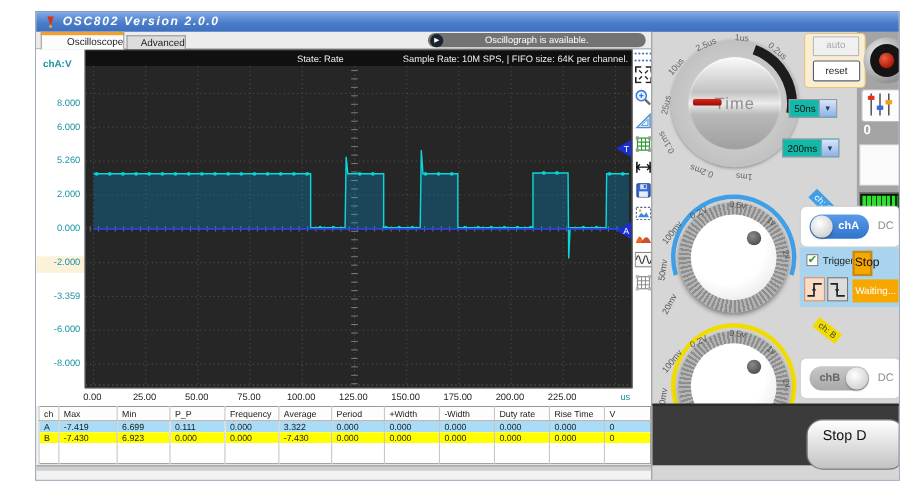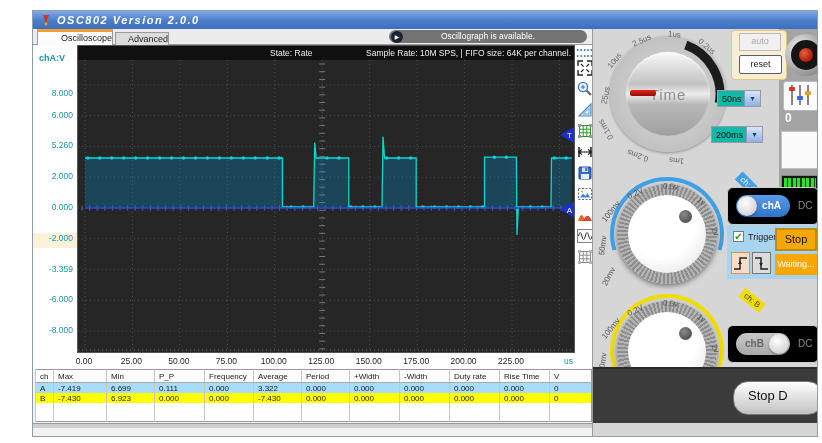--- a/index.html
+++ b/index.html
@@ -114,46 +114,46 @@
   .vdial .dot{position:absolute;left:62px;top:26px;width:13px;height:13px;border-radius:50%;
      background:radial-gradient(circle at 38% 35%,#8a8a8a,#3c3c3c);}
   .dialA{left:24px;top:155px;}
   .dialB{left:24px;top:272px;}
   .arc-svg{position:absolute;left:0;top:0;pointer-events:none;}
   .vlb{position:absolute;font-size:8px;color:#555;white-space:nowrap;}
   .badge{position:absolute;font-size:8px;padding:1px 4px;white-space:nowrap;}
   .badgeA{left:142px;top:150px;transform:rotate(45deg);background:#3fa0e8;color:#fff;}
   .badgeB{left:146px;top:266px;transform:rotate(38deg);background:#f0dc00;color:#444;}
   
-  .tpanel{position:absolute;width:92px;height:38px;background:#000000;border:1px solid #ccc;border-radius:6px;box-sizing:border-box;text-decoration:underline;}
+  .tpanel{position:absolute;width:92px;height:38px;background:#ffffff;border:1px solid #ccc;border-radius:6px;box-sizing:border-box;text-decoration:underline;}
   .tpanelA{left:134px;top:158px;}
   .tpanelB{left:134px;top:296px;}
   .toggle{position:absolute;left:8px;top:7px;width:54px;height:22px;border-radius:11px;box-sizing:border-box;}
   .togA{background:linear-gradient(#5a9ae8,#2f74cc);}
   .togB{background:linear-gradient(#c8c8c8,#a8a8a8);}
   .knob{position:absolute;top:1px;width:20px;height:20px;border-radius:50%;
         background:radial-gradient(circle at 40% 35%,#fff,#cfcfcf 80%);box-shadow:0 1px 2px rgba(0,0,0,.4);}
   .togA .knob{left:1px;} .togB .knob{right:1px;}
   .tog-label{position:absolute;top:5px;font-size:10px;font-weight:bold;}
   .togA .tog-label{right:9px;color:#fff;}
   .togB .tog-label{left:9px;color:#666;}
   .dc{position:absolute;left:70px;top:12px;font-size:10px;color:#8a8a8a;}
   .trigger-panel{position:absolute;left:134px;top:196px;width:92px;height:54px;background:#a9d4ef;box-sizing:border-box;}
   .chk{position:absolute;left:6px;top:6px;width:11px;height:11px;background:#fff;border:1px solid #7a7a7a;
        font-size:10px;line-height:9px;color:#2a9a2a;text-align:center;box-sizing:border-box;}
   .trig-lbl{position:absolute;left:21px;top:7px;font-size:9px;color:#1a1a1a;}
-  .btn-stop{position:absolute;left:48px;top:3px;width:42px;height:23px;background:#f7a800;
+  .btn-stop{position:absolute;left:48px;top:3px;width:18px;height:23px;background:#f7a800;
        border:2px solid #c08a20;box-sizing:border-box;font-size:11px;color:#111;text-align:center;line-height:19px;}
   .edge{position:absolute;top:27px;width:19px;height:22px;box-sizing:border-box;}
   .edgeR{left:4px;background:#f8dcc8;border:1px solid #d89060;}
   .edgeF{left:25px;background:#dcdcdc;border:1px solid #777;}
   .waiting{position:absolute;left:48px;top:29px;width:42px;height:21px;background:#f7a800;color:#fff;
        font-size:9px;text-align:center;line-height:21px;}
   .darkbar{position:absolute;left:0;top:338px;width:226px;height:54px;background:#3b3b3b;border-top:2px solid #2a2a2a;z-index:5;}
-  .btn-stopd{position:absolute;left:140px;top:12px;width:90px;height:34px;border-radius:15px;
+  .btn-stopd{position:absolute;left:140px;top:12px;width:90px;height:46px;border-radius:15px;
        background:linear-gradient(#ffffff,#c2c2c2);border:1px solid #777;font-size:13px;color:#111;
        padding-left:14px;line-height:28px;box-sizing:border-box;}
 </style>
 </head>
 <body>
 
 <div class="screen">
  <div class="window">
 
   <div class="titlebar">

